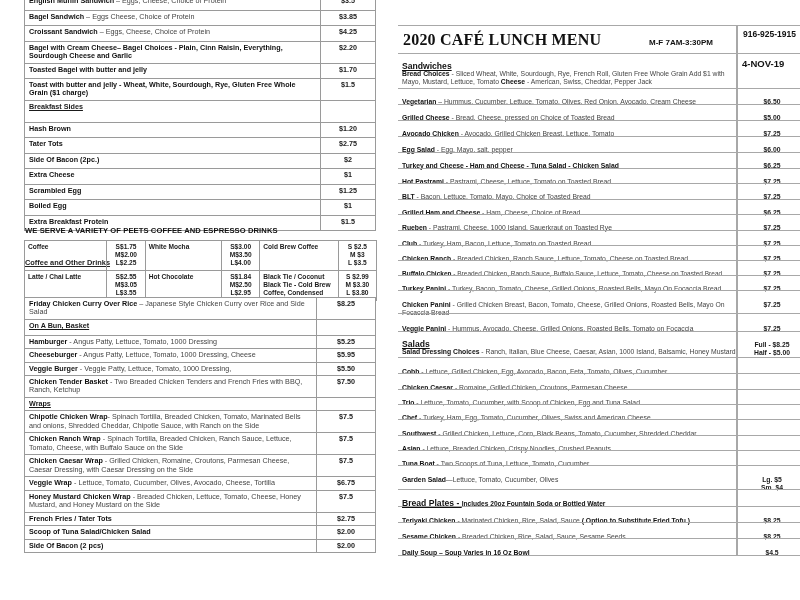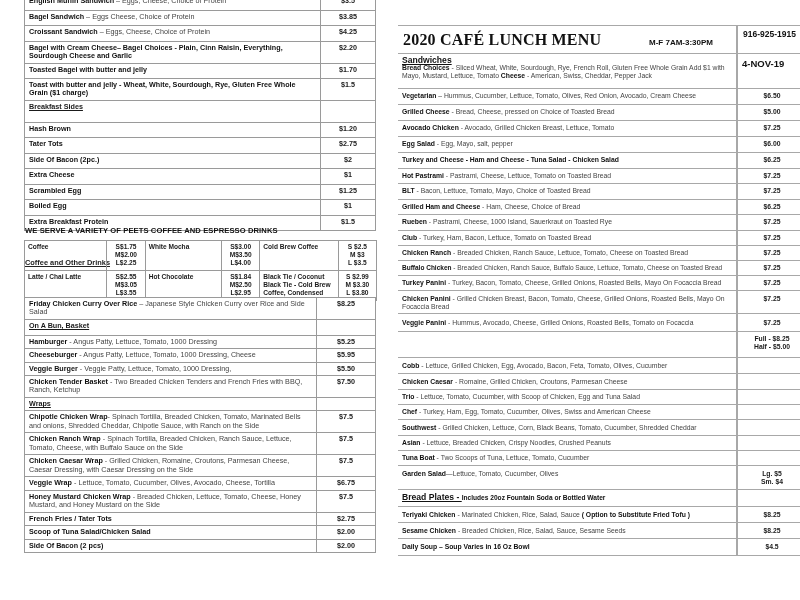--- a/index.html
+++ b/index.html
@@ -41,21 +41,21 @@
 
   
   #header-title { position: absolute; left: 403px; top: 31px; font-size: 16px; font-weight: bold; letter-spacing: 0.2px; color: #111; font-family: Liberation Serif, serif; }
   #header-hours { position: absolute; left: 649px; top: 38px; font-size: 8px; font-weight: bold; color: #111; }
   #header-phone { position: absolute; left: 743px; top: 29px; font-size: 8.5px; font-weight: bold; color: #111; }
   #header-date { position: absolute; left: 742px; top: 58px; font-size: 9.5px; font-weight: bold; color: #111; }
 
   .rule { position: absolute; background: #a8a8a8; height: 1px; }
   .vrule { position: absolute; background: #a8a8a8; width: 1.5px; }
 
-  .rrow { position: absolute; left: 402px; width: 398px; font-size: 6.8px; line-height: 8px; }
+  .rrow { position: absolute; left: 402px; width: 398px; font-size: 6.8px; line-height: 8px; margin-top: 6px; }
   .rrow .txt { position: absolute; left: 0; width: 325px; }
   .rrow .pr { position: absolute; left: 340px; width: 60px; text-align: center; font-weight: bold; }
   .sec-title { font-size: 8.6px; font-weight: bold; text-decoration: underline; color: #111; }
 </style>
 </head>
 <body>
 
 <div class="page left">
   <table class="tbl" id="breakfast-table">
     <tbody>
@@ -311,20 +311,24 @@
     </div>
   <div class="rule" style="left:398px;top:313px;width:402px"></div>
   <div class="rrow" style="top:319px">
       <div class="txt"><span class="b">Veggie Panini</span><span class="d"> - </span><span class="d">Hummus, Avocado, Cheese, Grilled Onions, Roasted Bells, Tomato on Focaccia</span></div>
       <div class="pr">$7.25</div>
     </div>
   <div class="rule" style="left:398px;top:331px;width:402px"></div>
 </div>
 
 <div class="rrow" style="top:334px;height:22px">
+  <div class="txt" style="width:335px">
+    <div class="sec-title">Salads</div>
+    <div><span class="b">Salad Dressing Choices</span><span class="d"> - Ranch, Italian, Blue Cheese, Caesar, Asian, 1000 Island, Balsamic, Honey Mustard</span></div>
+  </div>
   <div class="pr" style="top:1px;line-height:7.6px">
     <div>Full - $8.25</div>
     <div>Half - $5.00</div>
   </div>
 </div>
 <div class="rule" style="left:398px;top:357px;width:402px"></div>
 
 <div>
   <div class="rrow" style="top:362px">
       <div class="txt"><span class="b">Cobb</span><span class="d"> - </span><span class="d">Lettuce, Grilled Chicken, Egg, Avocado, Bacon, Feta, Tomato, Olives, Cucumber</span></div>

